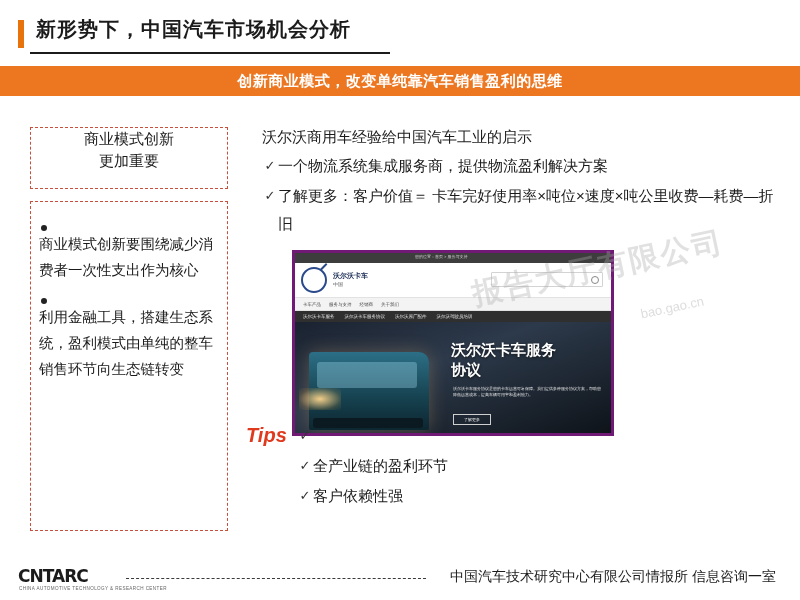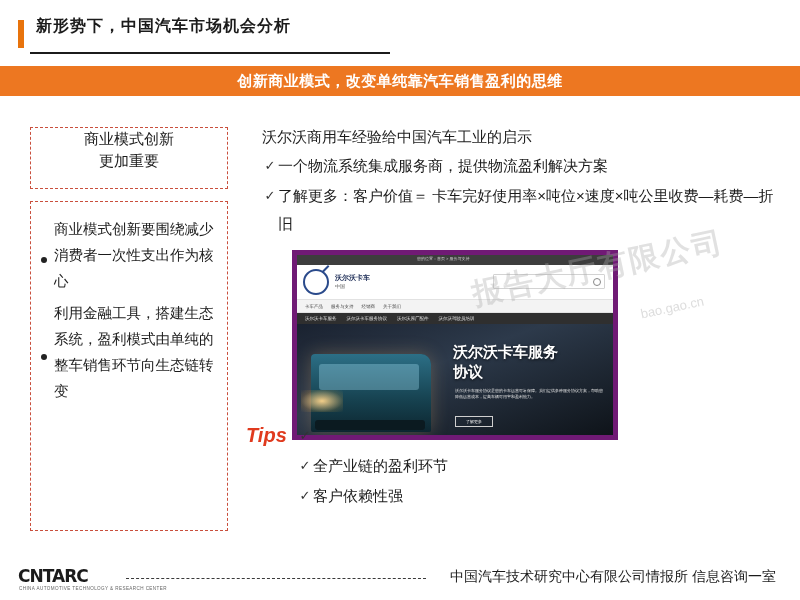--- a/index.html
+++ b/index.html
@@ -29,21 +29,21 @@
   }
   .title-accent {
     position: absolute;
     left: 18px; top: 6px;
     width: 6px; height: 28px;
     background: #e8730c;
   }
   .title-text {
     position: absolute;
     left: 36px; top: 2px;
-    font-size: 16px;
+    font-size: 20px;
     font-weight: bold;
     color: #1b1b1b;
     letter-spacing: 1px;
     white-space: nowrap;
   }
   .title-underline {
     position: absolute;
     left: 30px; top: 38px;
     width: 360px;
     height: 2px;
@@ -91,22 +91,23 @@
     position: absolute;
     left: 30px; top: 201px;
     width: 198px;
     height: 330px;
     border: 1px dashed #c94f3d;
     box-sizing: border-box;
     padding: 14px 10px 10px 8px;
   }
   .bullet-row {
     display: flex;
-    align-items: center;
+    align-items: flex-start;
     margin-bottom: 6px;
+    flex-direction: column;
   }
   .bullet-dot {
     flex: 0 0 auto;
     width: 6px; height: 6px;
     border-radius: 50%;
     background: #222;
     margin: 9px 7px 0 2px;
   }
   .bullet-text {
     font-size: 14.5px;
@@ -145,21 +146,21 @@
   }
   .bold-orange-note {
     font-weight: normal;
   }
   
   .shot {
     position: absolute;
     left: 292px; top: 250px;
     width: 316px;
     height: 180px;
-    border: 5px solid #701a75;
+    border: 3px solid #701a75;
     background: #fff;
     overflow: hidden;
   }
   .shot-topbar {
     height: 10px;
     background: #3d3d3d;
     position: relative;
   }
   .shot-topbar .tb-txt {
     position: absolute;

